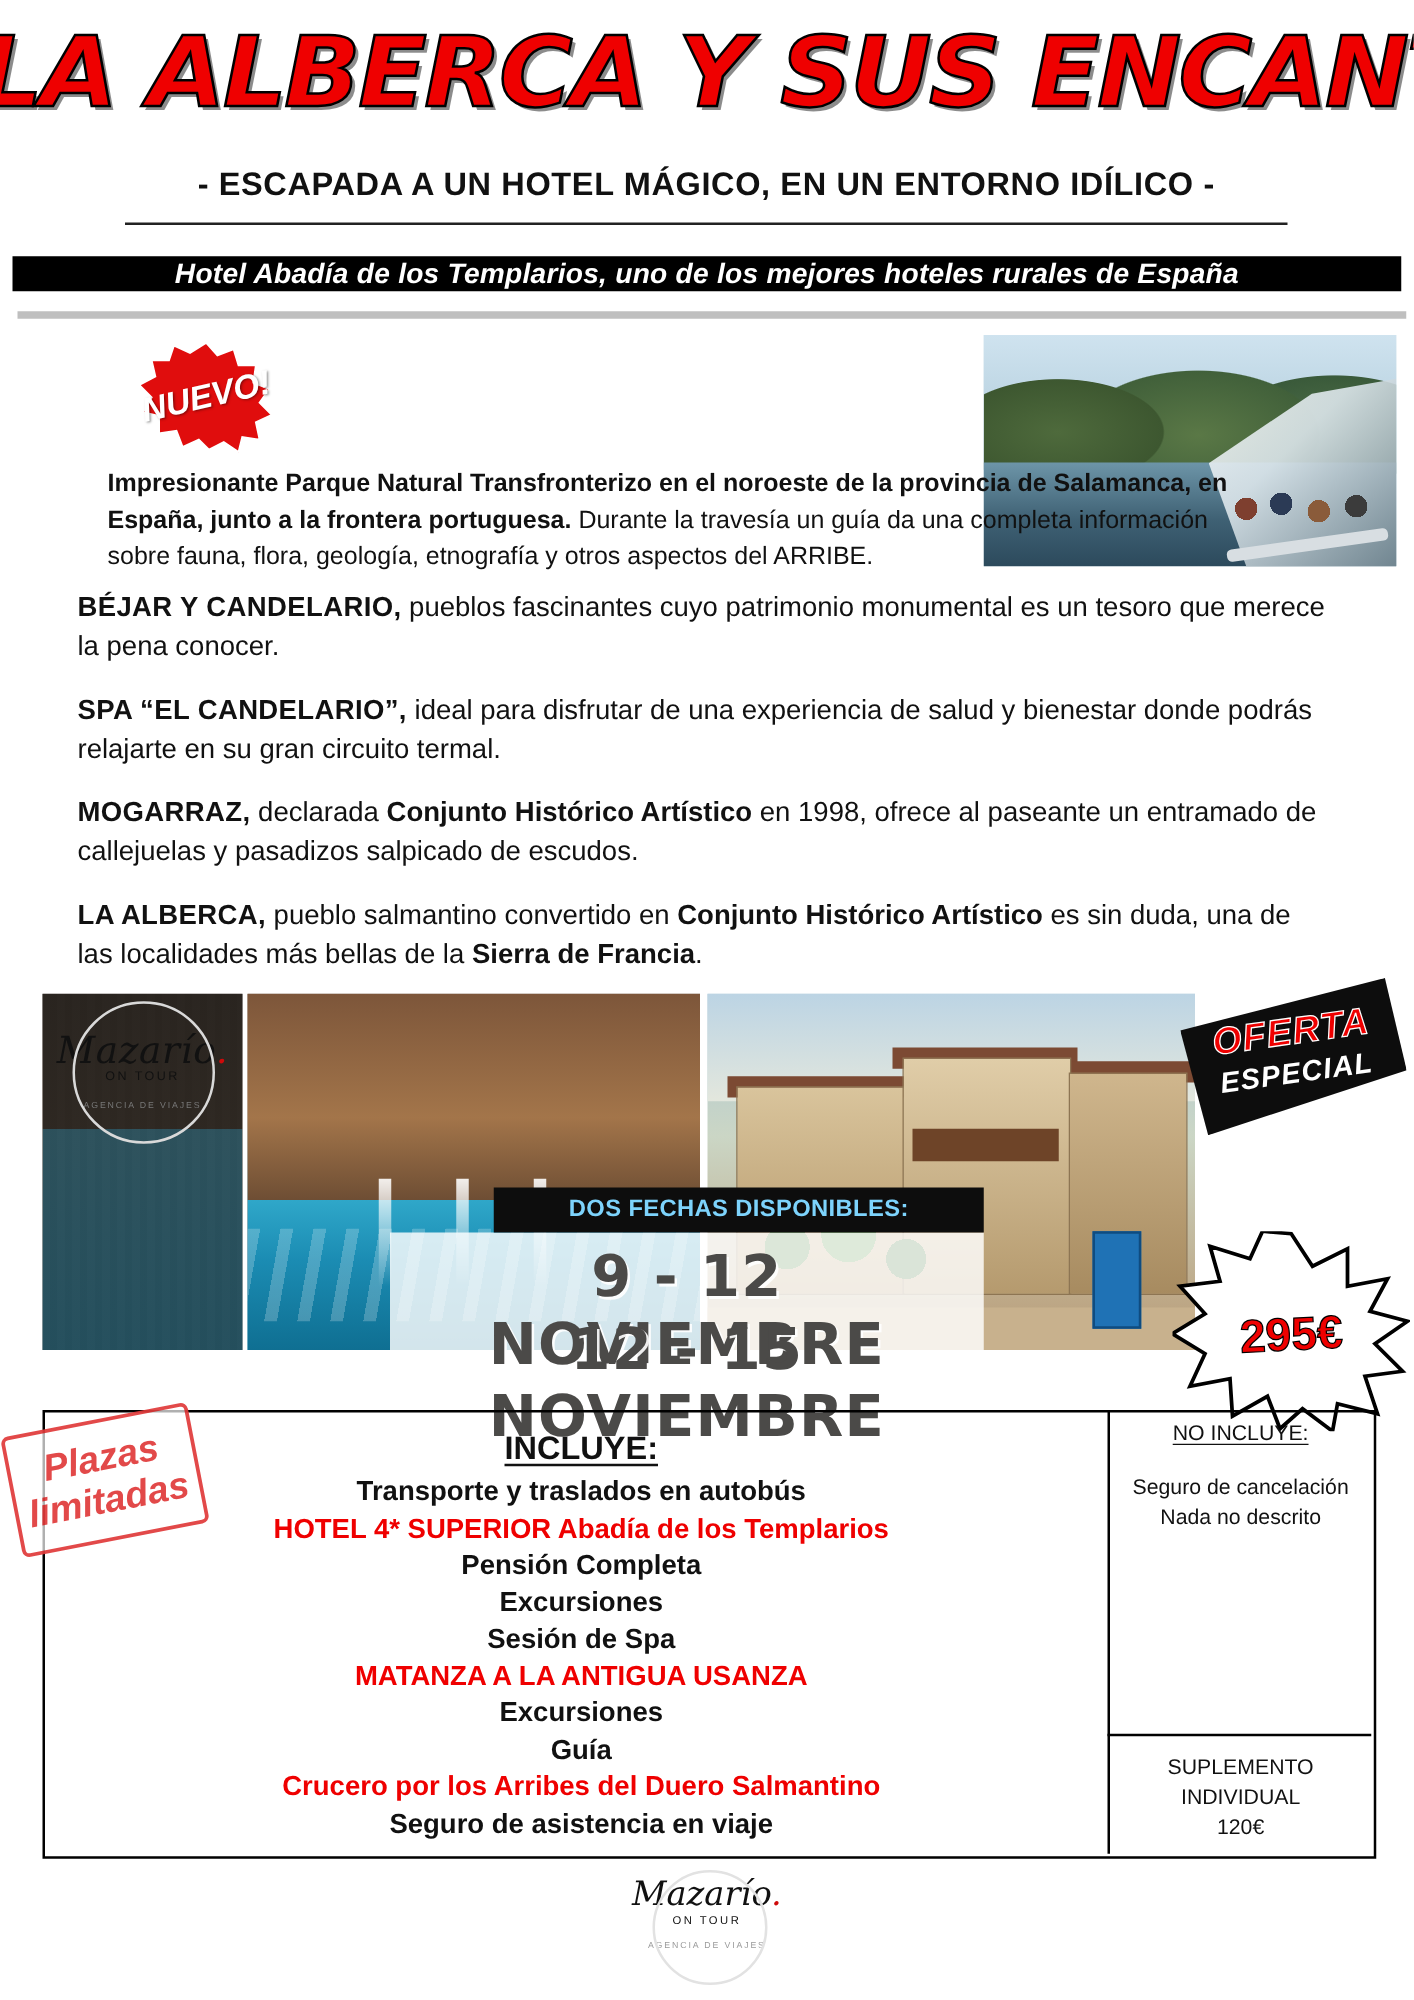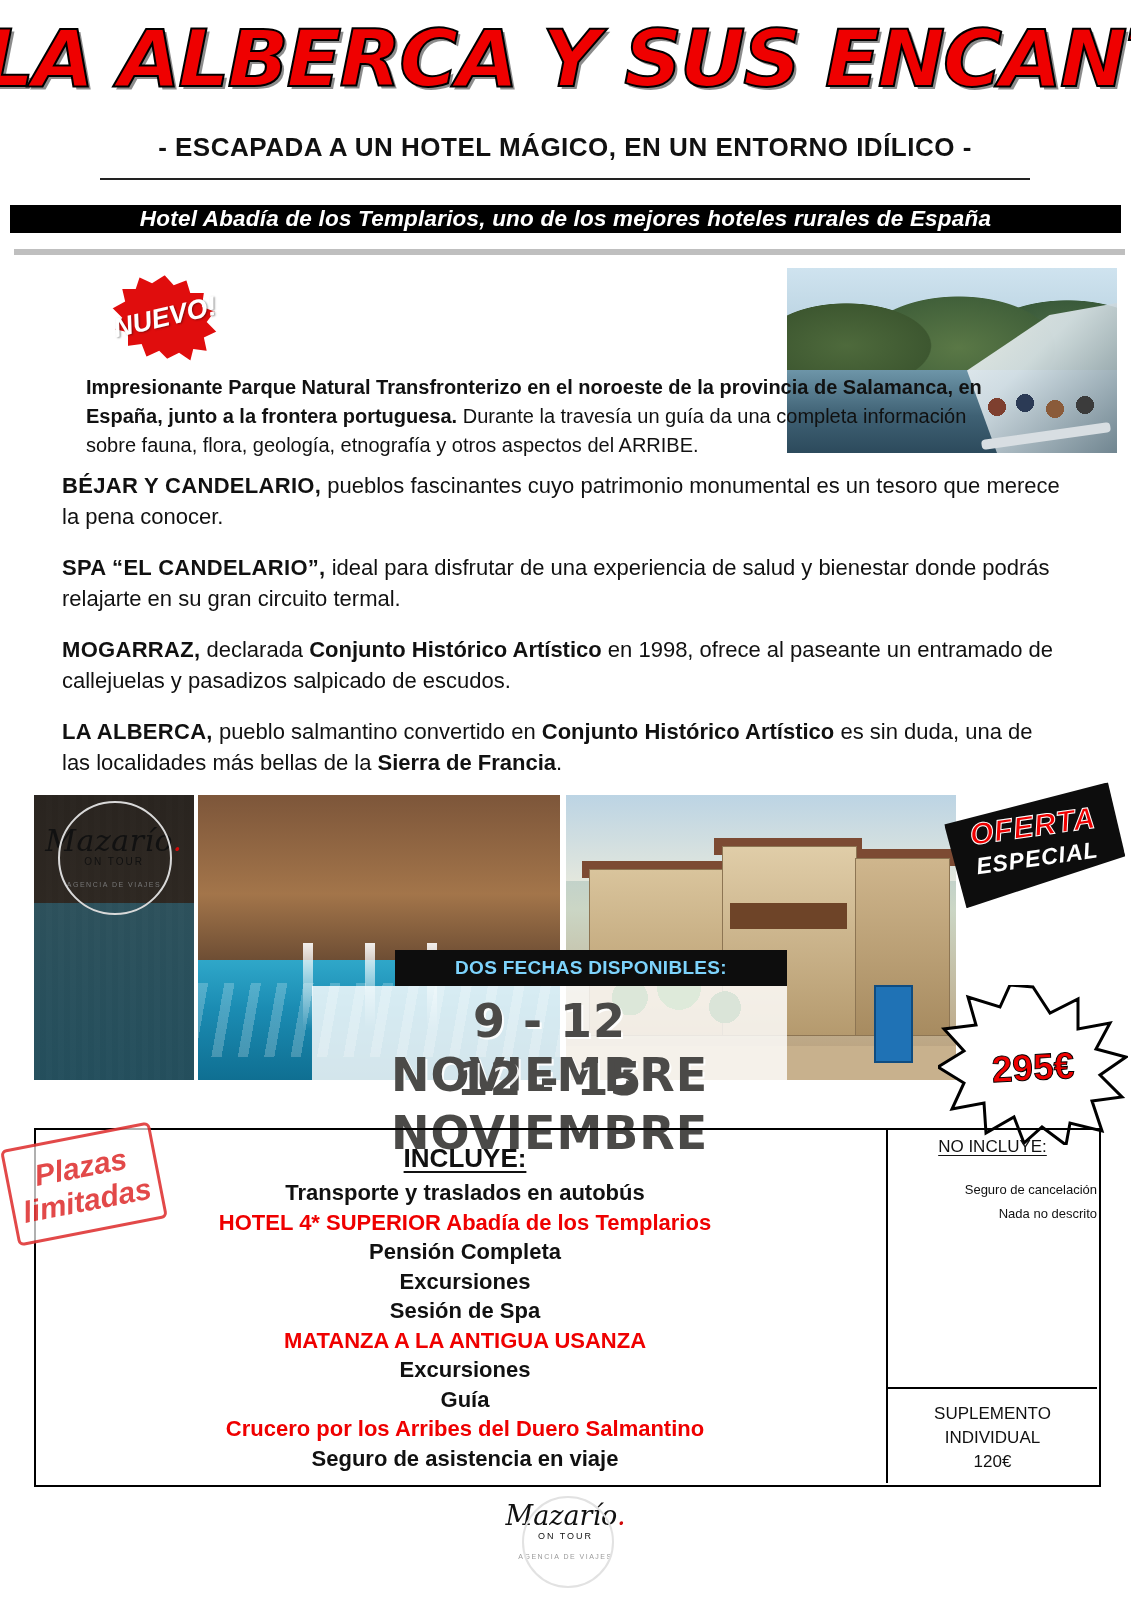--- a/index.html
+++ b/index.html
@@ -355,22 +355,22 @@
     position:absolute; top:1178px; left:60px; width:810px; text-align:center;
   }
   .inc-item { font-size:22px; font-weight:bold; line-height:29.5px; color:#111; }
   .inc-item.red { color:#ef0000; }
 
   .noinc-title {
     position:absolute; top:1137px; left:888px; width:209px; text-align:center;
     font-size:17px; text-decoration:underline; text-underline-offset:3px; color:#111;
   }
   .noinc-list {
-    position:absolute; top:1178px; left:888px; width:209px; text-align:right;
-    font-size:13px; line-height:24px; color:#111;
+    position:absolute; top:1178px; left:888px; width:209px; text-align:center;
+    font-size:17px; line-height:24px; color:#111;
   }
   .supl {
     position:absolute; top:1402px; left:888px; width:209px; text-align:center;
     font-size:17px; line-height:24px; color:#111;
   }
 
   
   .plazas {
     position:absolute; top:1135px; left:8px; width:146px; height:92px;
     transform: rotate(-11deg);

